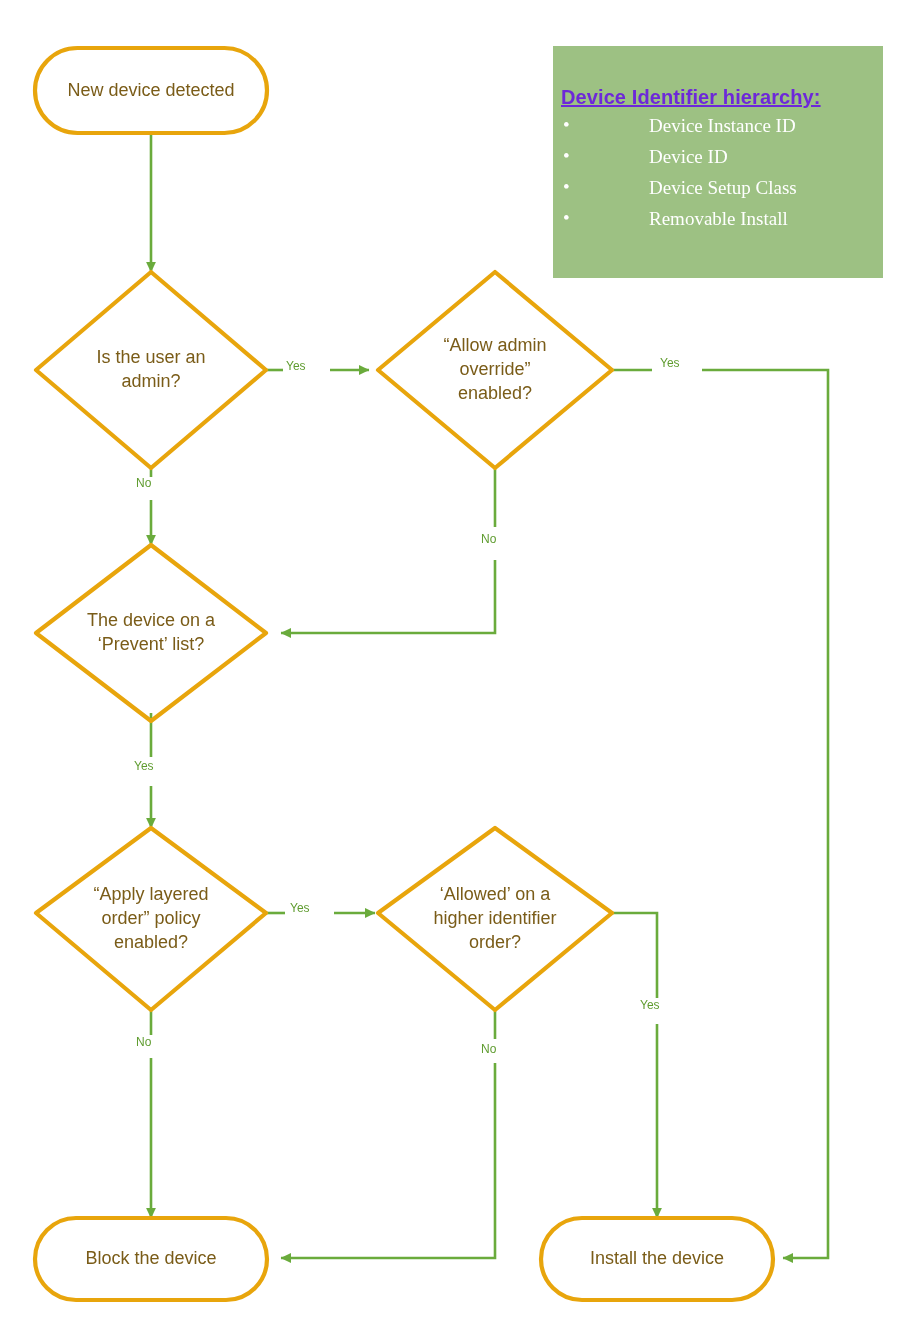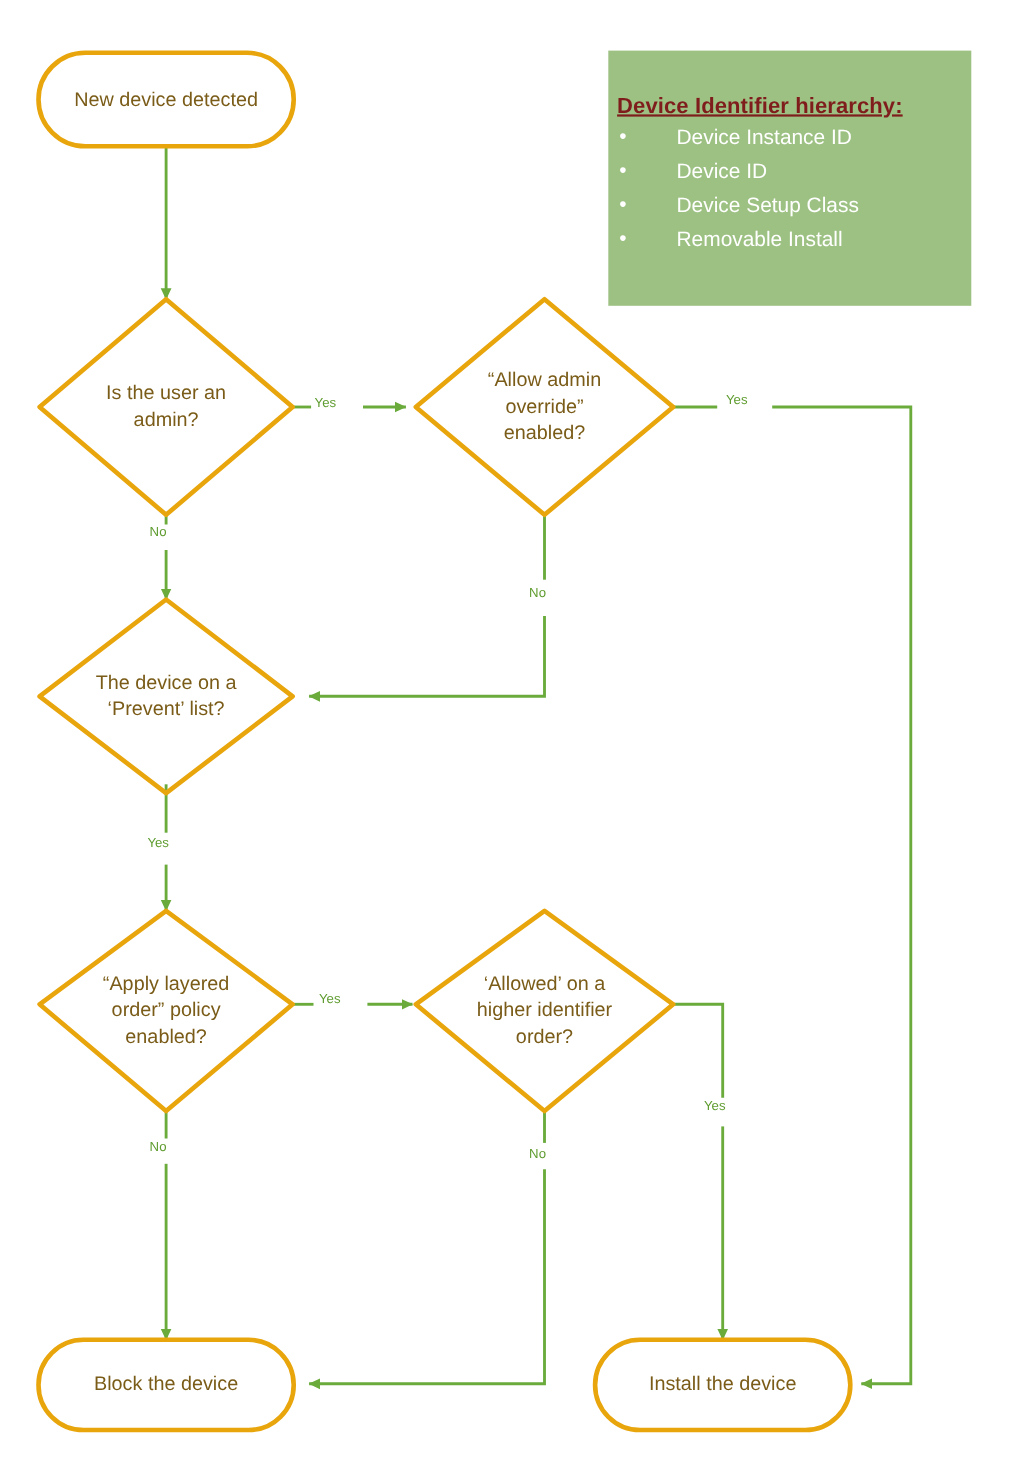--- a/index.html
+++ b/index.html
@@ -17,27 +17,28 @@
   .edge-label{
     position:absolute;color:#5f9c2f;font-size:12px;line-height:1;
     background:#ffffff;padding:0 3px;text-align:left;white-space:nowrap;
   }
 
   .infobox{
     position:absolute;left:553px;top:46px;width:330px;height:232px;
     background:#9dc183;box-sizing:border-box;padding:40px 0 0 0;
   }
   .infobox .ib-title{
-    color:#7f1d1d;font-size:20px;text-decoration:underline;
+    color:#6d28d9;font-size:20px;text-decoration:underline;
     font-weight:700;margin:0 0 2px 8px;letter-spacing:.1px;
   }
   .infobox ul{list-style:none;margin:0;padding:0;}
   .infobox li{
     color:#ffffff;font-size:19px;line-height:1.63;position:relative;
-    padding-left:62px;
+    padding-left:96px;
+    font-family:Liberation Serif, serif;
   }
   .infobox li::before{
     content:"\2022";position:absolute;left:10px;top:-1px;font-size:19px;color:#ffffff;
   }
 </style>
 </head>
 <body>
 
 <div id="canvas">
 

